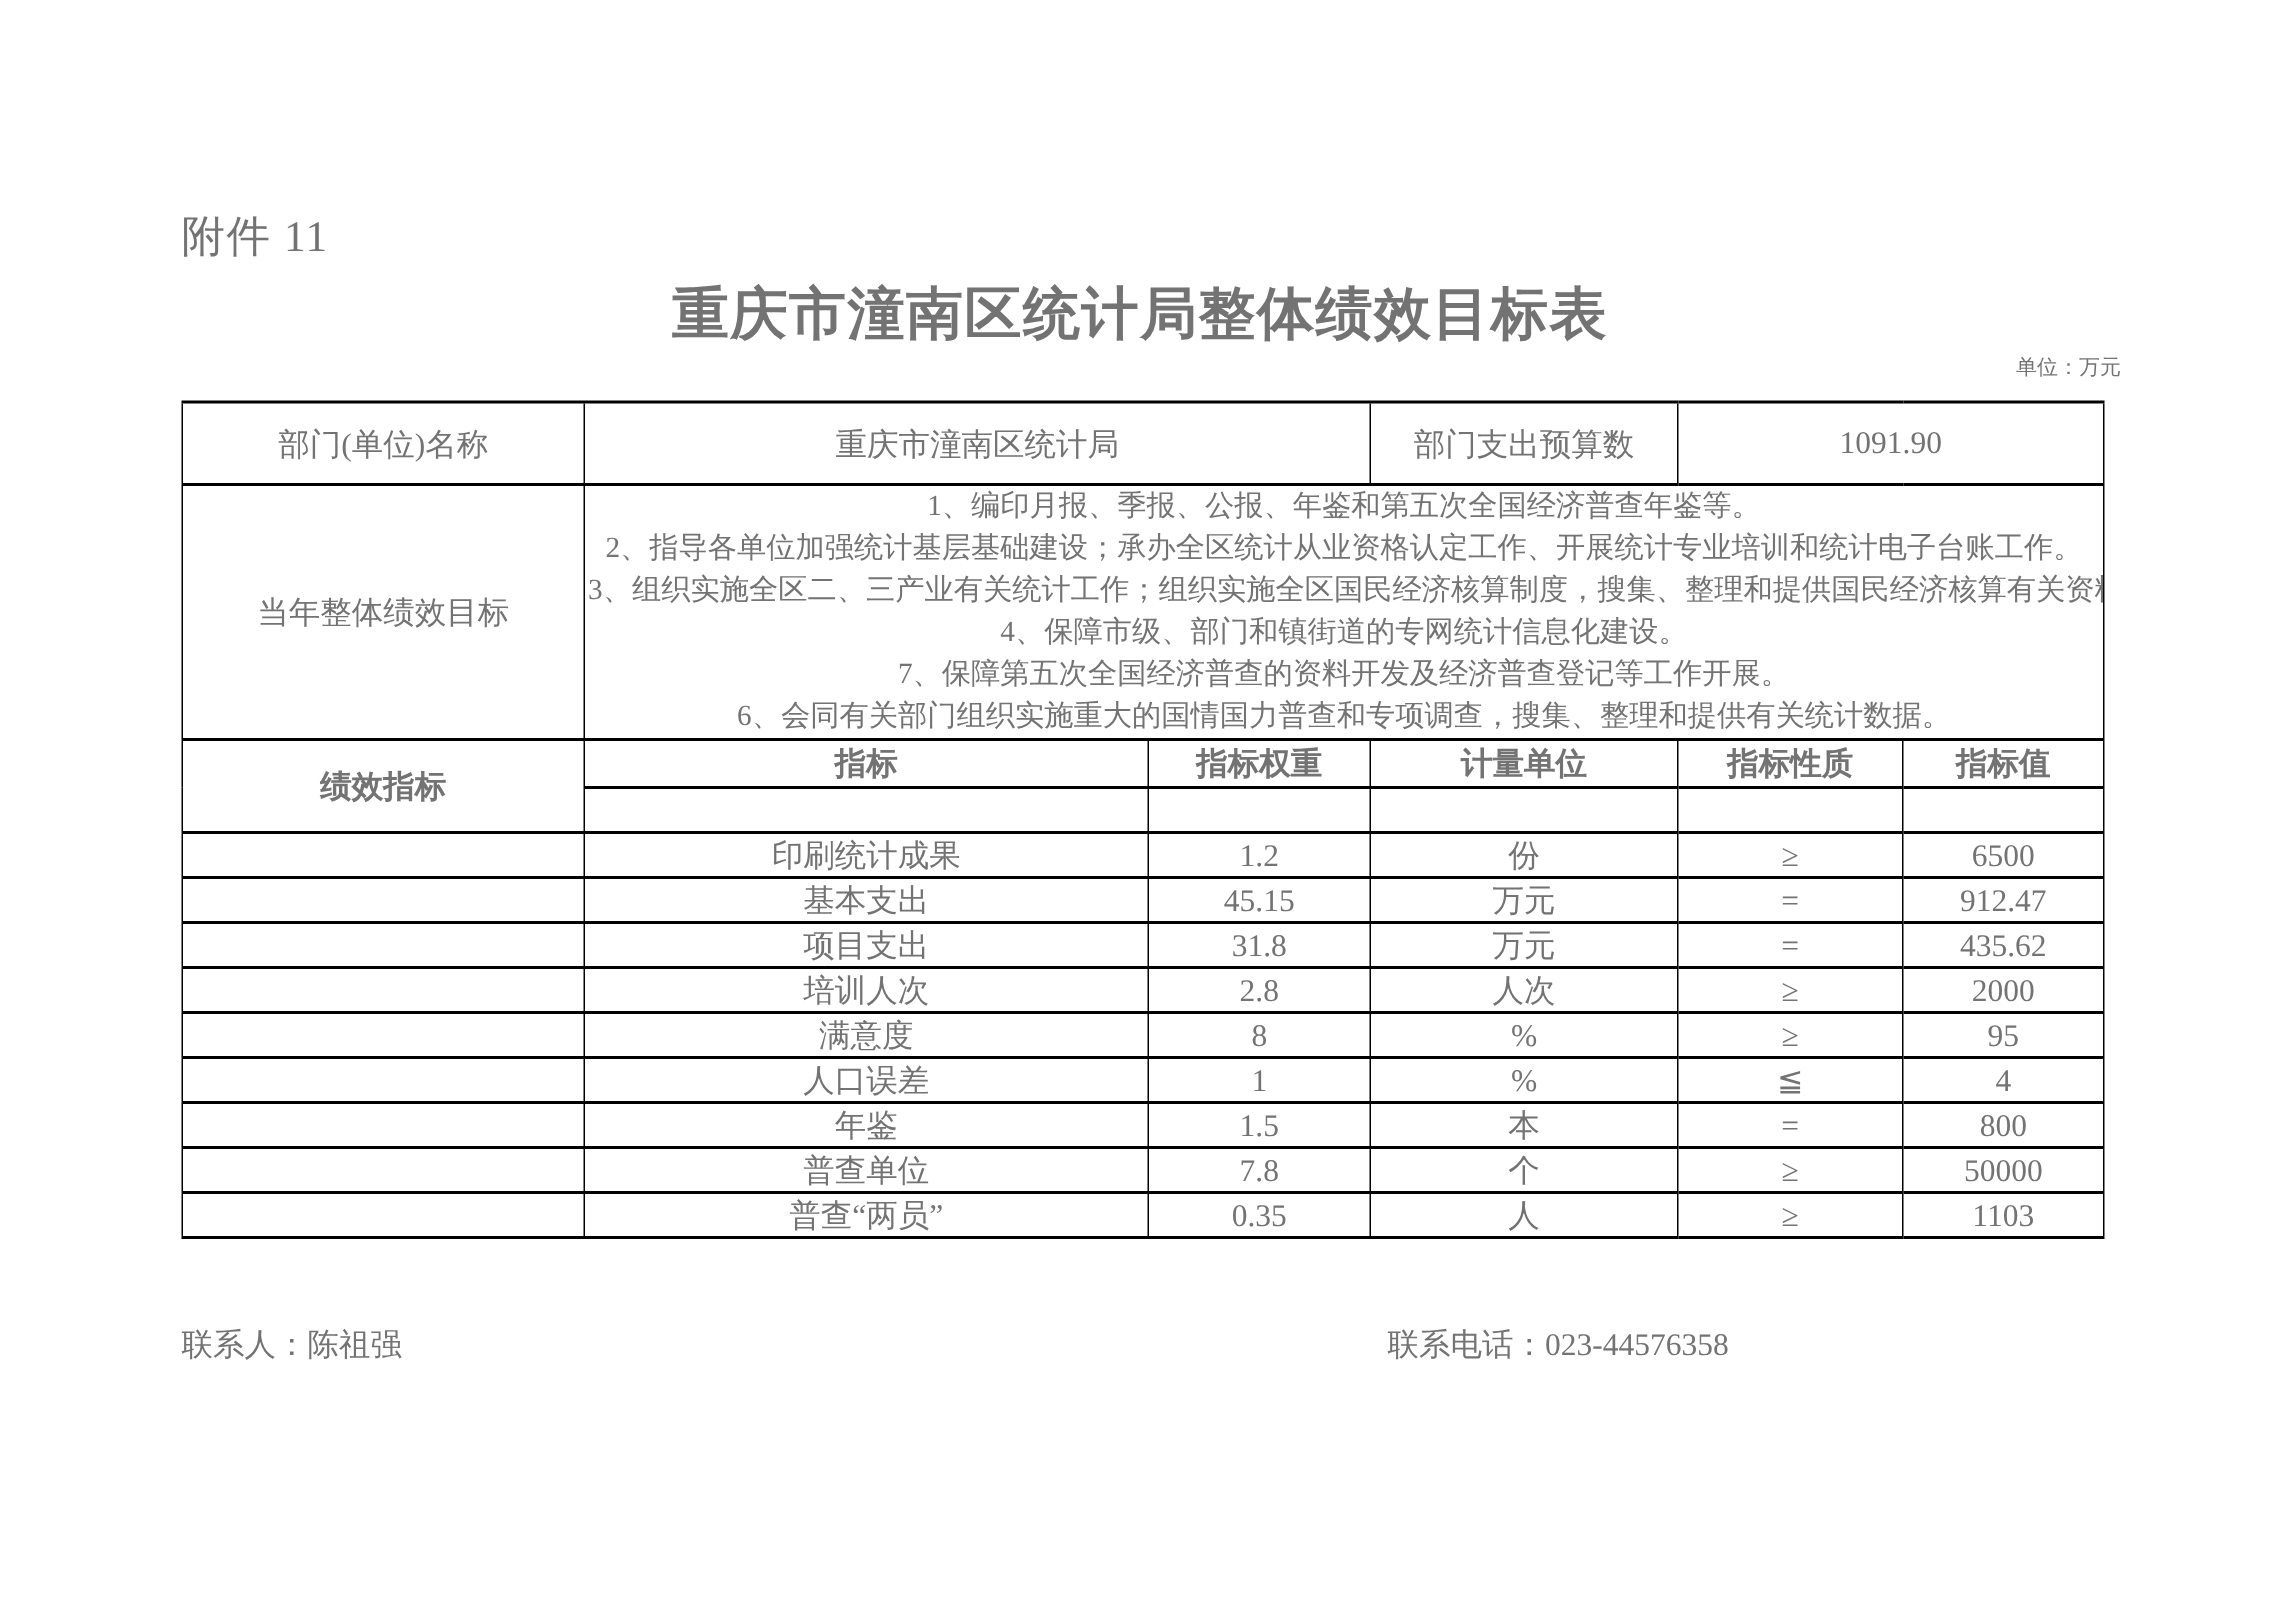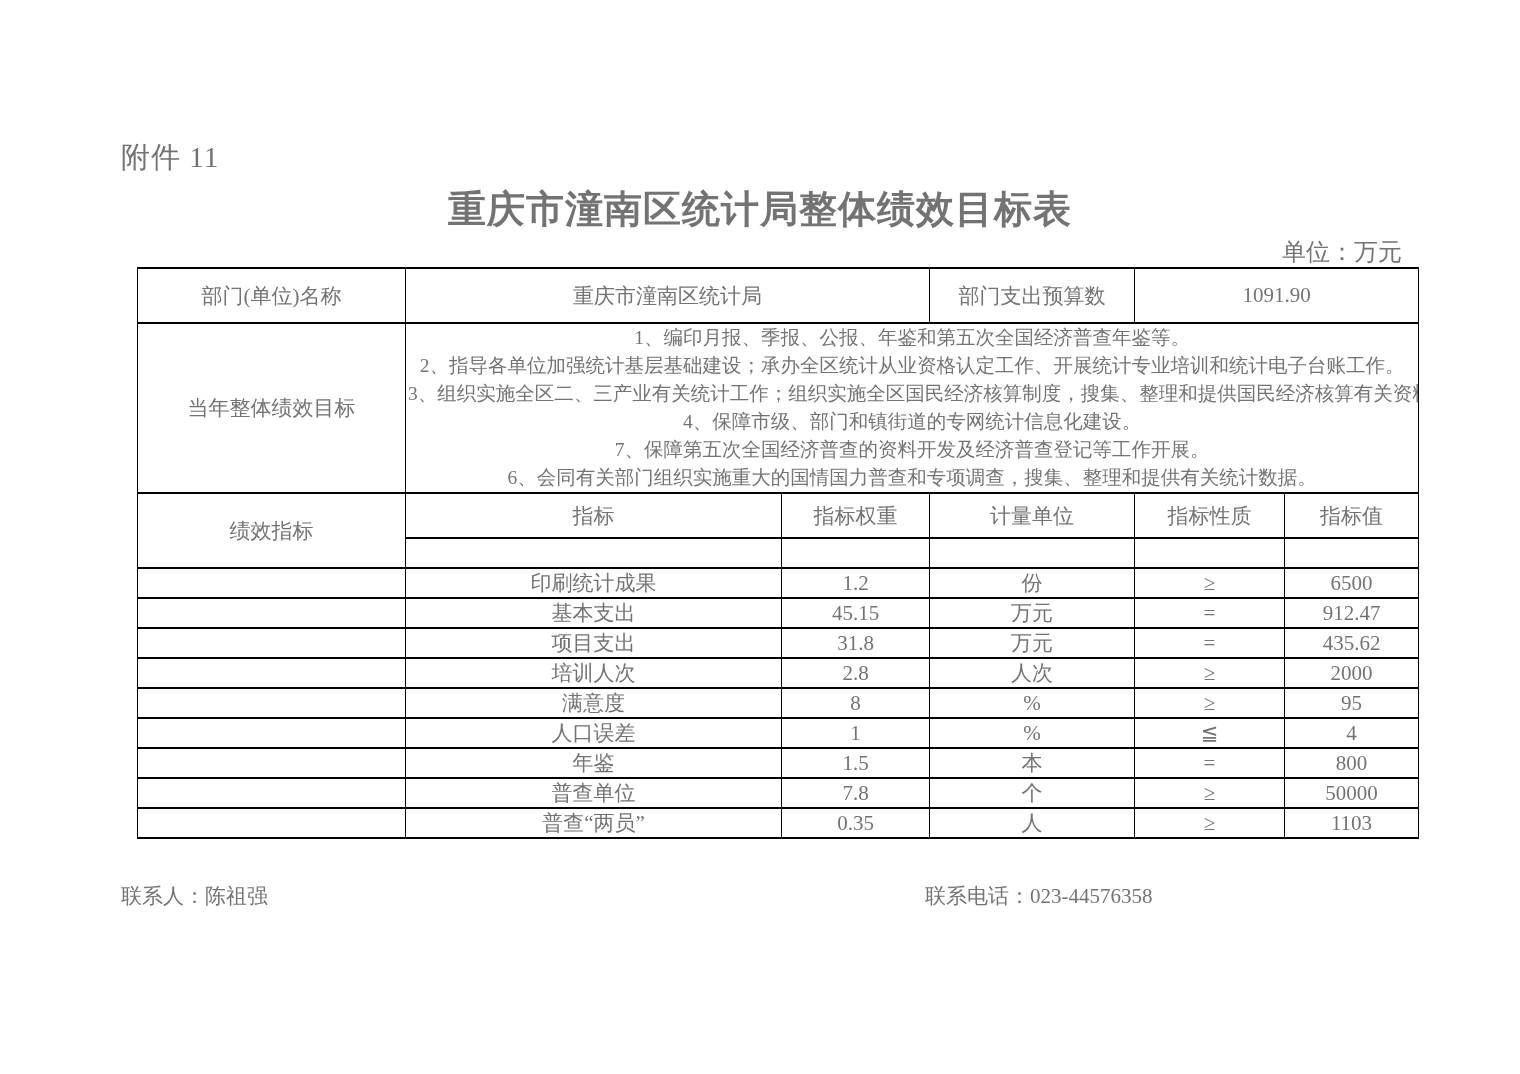--- a/index.html
+++ b/index.html
@@ -30,31 +30,30 @@
     width: 100%;
     text-align: center;
     font-family: "Liberation Sans", sans-serif;
     font-weight: 700;
     font-size: 38px;
     letter-spacing: 1px;
   }
   .unit-note {
     position: absolute;
     top: 236px;
-    right: 118px;
-    font-size: 24px;
+    right: 106px;
+    font-size: 14px;
   }
   table.main-table {
     position: absolute;
     left: 121px;
     top: 267px;
     width: 1281px;
     border-collapse: collapse;
     table-layout: fixed;
-    margin-left: 16px;
   }
   table.main-table td {
     border-style: solid;
     border-color: #000000;
     border-width: 2px 1px;
     vertical-align: middle;
     text-align: center;
     font-size: 21px;
     padding: 0 2px;
     overflow: hidden;
@@ -70,21 +69,21 @@
   .goal-line {
     font-size: 19.5px;
     line-height: 28px;
     white-space: nowrap;
   }
   .relation {
     font-size: 22px;
   }
   tr.r-info   { height: 55px; }
   tr.r-goals  { height: 170px; }
-  tr.r-head   { height: 45px; }
+  tr.r-head   { height: 32px; font-weight: bold; }
   tr.r-blank  { height: 30px; }
   tr.r-data   { height: 22px; }
   .footer-line {
     position: absolute;
     top: 882px;
     left: 0;
     width: 100%;
     font-size: 21px;
   }
   .footer-contact {

